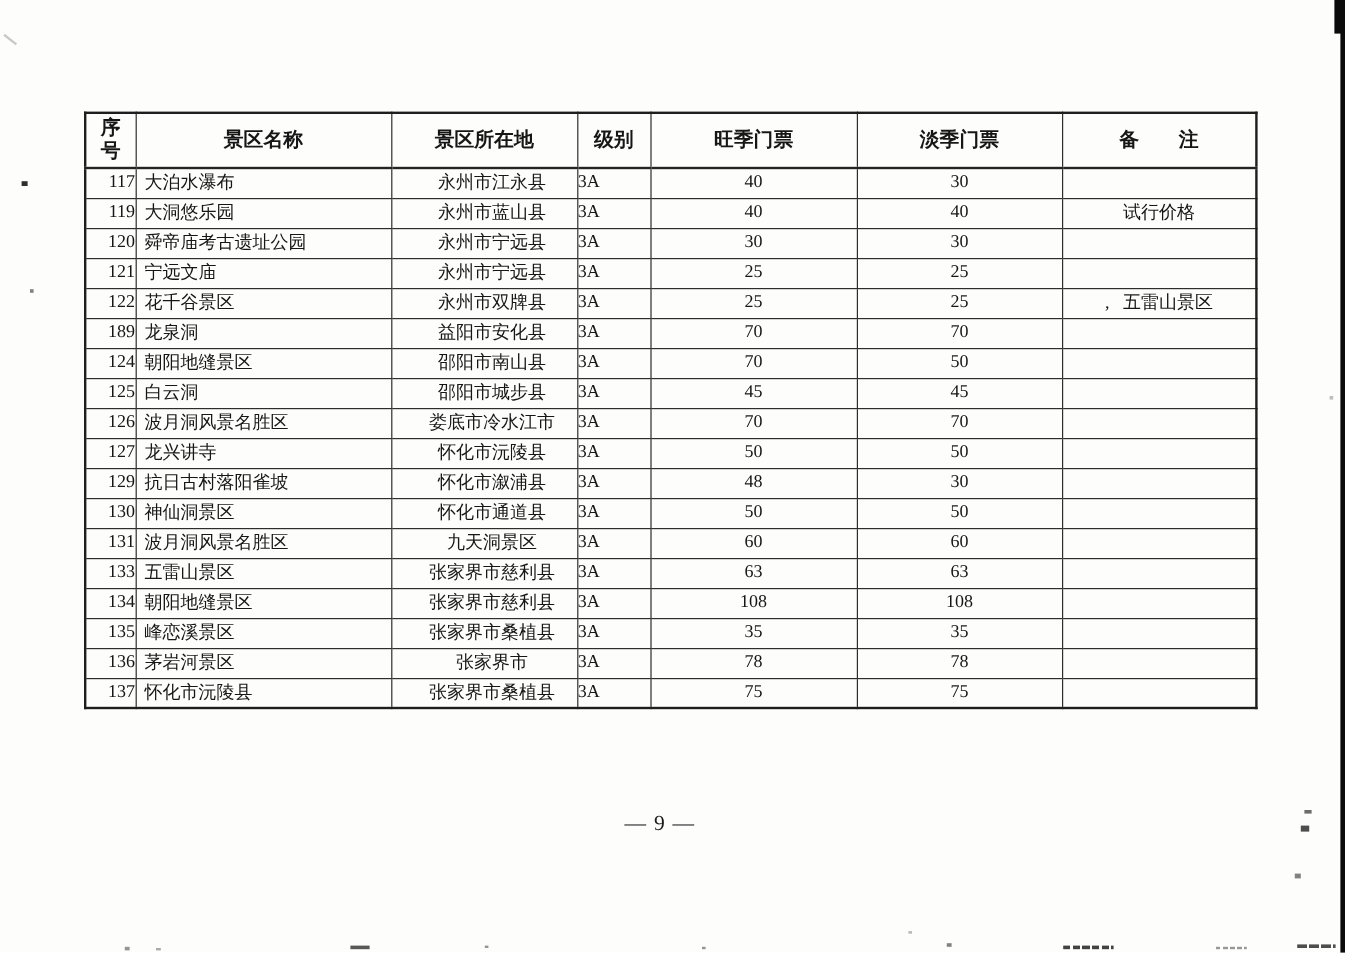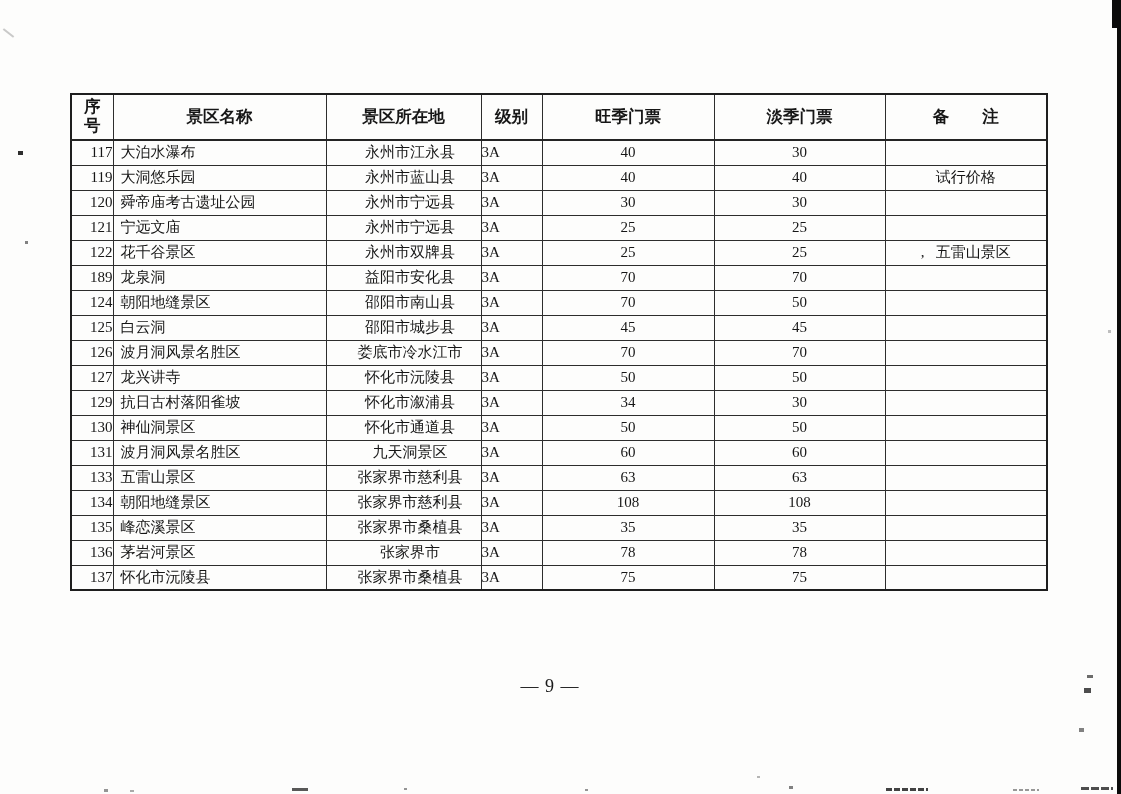--- a/index.html
+++ b/index.html
@@ -181,21 +181,21 @@
           <td class="c-level">3A</td>
           <td class="c-peak">50</td>
           <td class="c-off">50</td>
           <td class="c-remark"></td>
         </tr>
         <tr>
           <td class="c-no">129</td>
           <td class="c-name">抗日古村落阳雀坡</td>
           <td class="c-location">怀化市溆浦县</td>
           <td class="c-level">3A</td>
-          <td class="c-peak">34</td>
+          <td class="c-peak">48</td>
           <td class="c-off">30</td>
           <td class="c-remark"></td>
         </tr>
         <tr>
           <td class="c-no">130</td>
           <td class="c-name">神仙洞景区</td>
           <td class="c-location">怀化市通道县</td>
           <td class="c-level">3A</td>
           <td class="c-peak">50</td>
           <td class="c-off">50</td>

